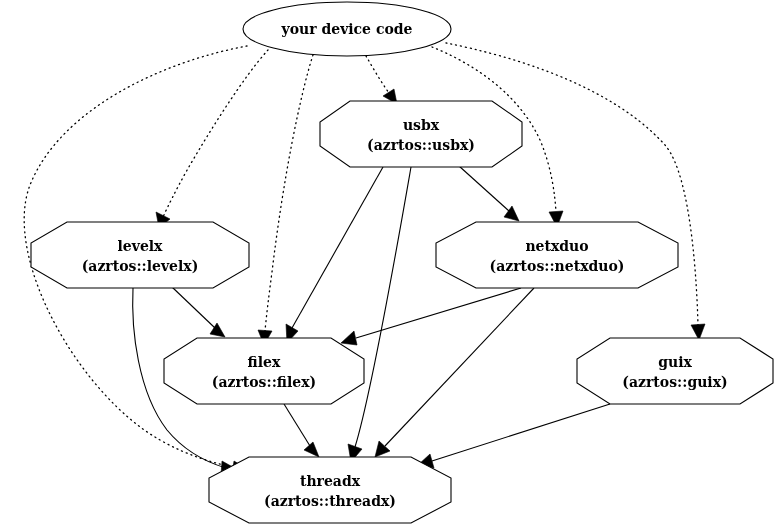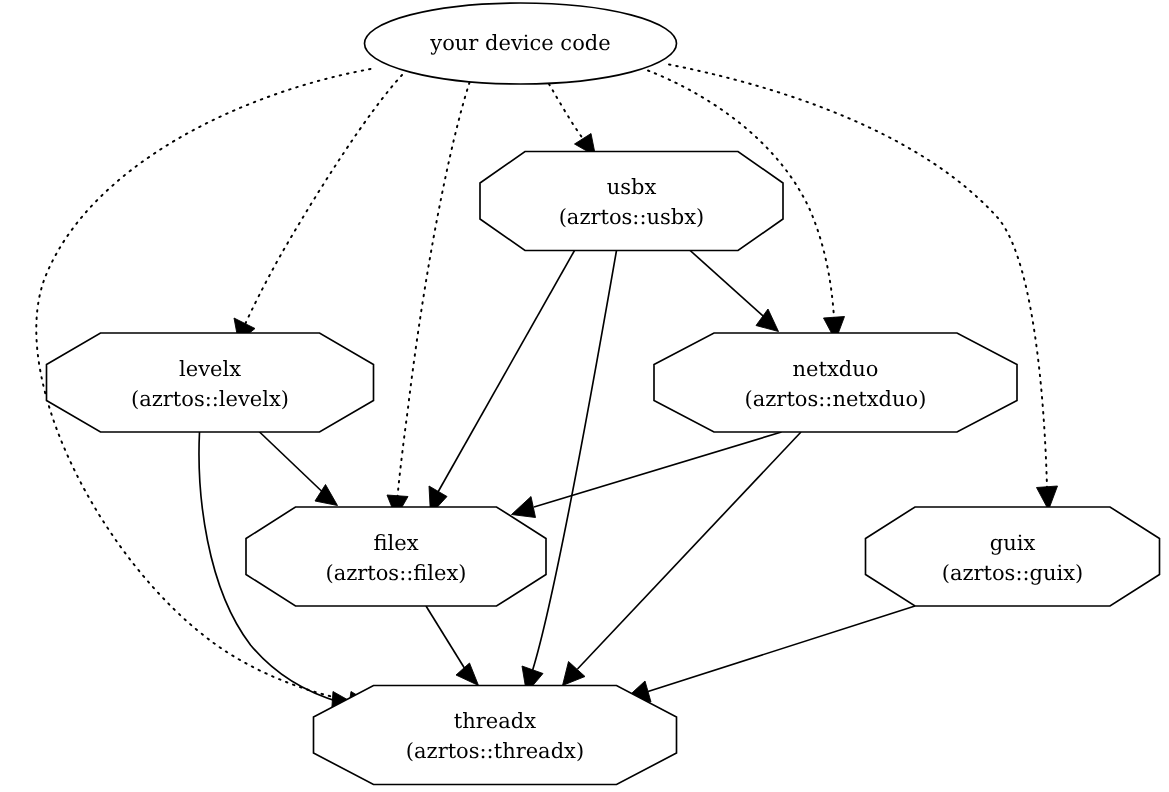--- a/index.html
+++ b/index.html
@@ -11,20 +11,21 @@
     width: 779px;
     height: 528px;
     overflow: hidden;
     font-family: "DejaVu Serif", "Liberation Serif", serif;
   }
   #graph-root {
     position: relative;
     width: 779px;
     height: 528px;
     background: #ffffff;
+    font-weight: bold;
   }
   svg#graph-svg {
     display: block;
     width: 779px;
     height: 528px;
   }
   .node-shape {
     fill: #ffffff;
     stroke: #000000;
     stroke-width: 1.1;

